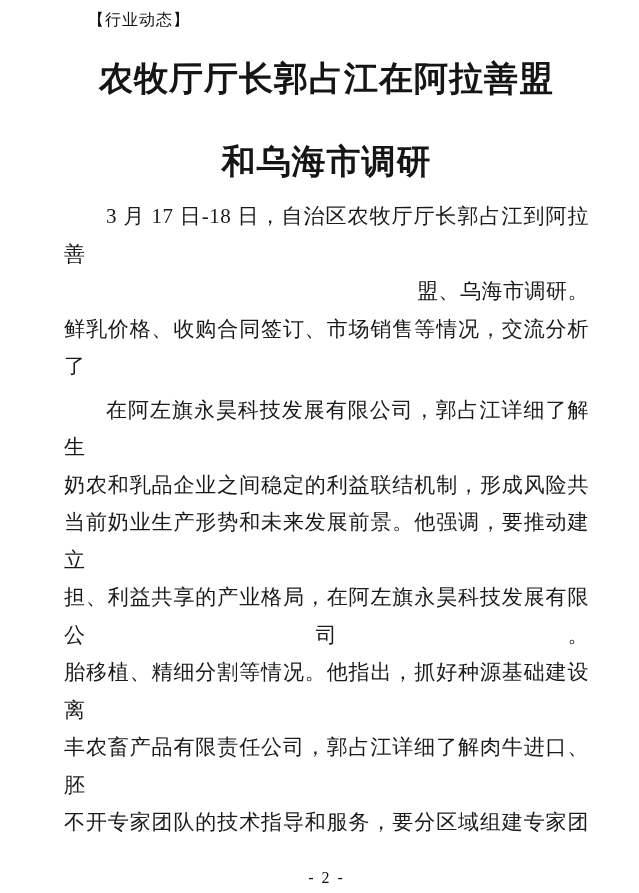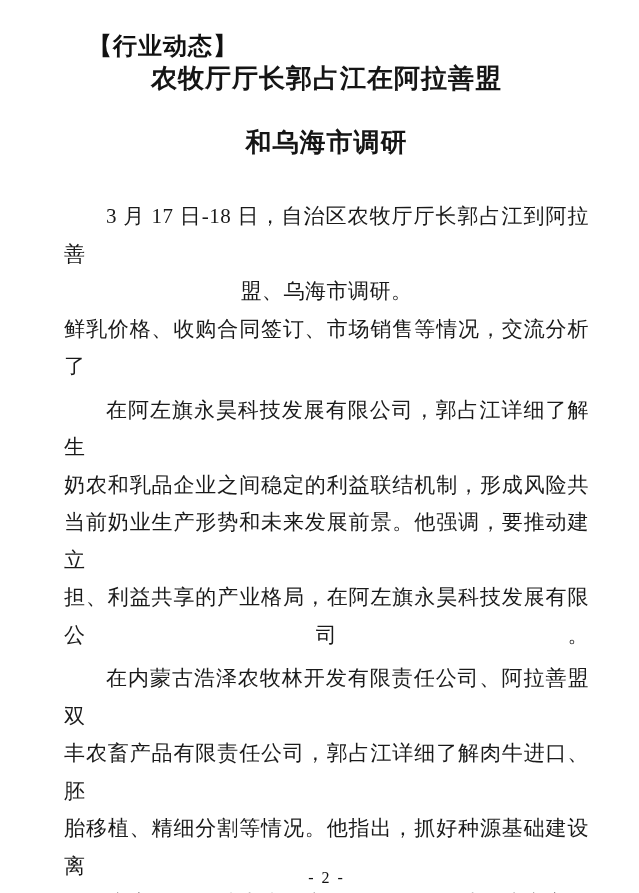--- a/index.html
+++ b/index.html
@@ -12,64 +12,64 @@
     width: 639px;
     height: 893px;
     background: #ffffff;
     color: #1a1a1a;
     font-family: "Liberation Serif", "DejaVu Serif", serif;
     overflow: hidden;
   }
   .section-header {
     position: absolute;
     left: 88px;
-    top: 33px;
+    top: 7px;
     font-family: "Liberation Sans", "DejaVu Sans", sans-serif;
-    font-weight: bold;
-    font-size: 24px;
+    font-weight: normal;
+    font-size: 16px;
     line-height: 26px;
     color: #111111;
     letter-spacing: 1px;
   }
   .title-block {
     position: absolute;
     left: 64px;
     top: 62px;
     width: 525px;
     text-align: center;
     font-weight: bold;
     color: #151515;
   }
   .title-line {
-    font-size: 26px;
+    font-size: 34px;
     line-height: 34px;
     letter-spacing: 1px;
   }
   .title-line.line2 {
-    margin-top: 30px;
+    margin-top: 49px;
   }
   .body-text {
     position: absolute;
     left: 64px;
     top: 192px;
     width: 525px;
     font-size: 21px;
     line-height: 37.5px;
     letter-spacing: 0.5px;
   }
   .body-text p {
     margin: 0;
     padding: 0;
   }
   .line {
     text-align: justify;
     text-align-last: justify;
   }
   .line.short {
-    text-align: center;
+    text-align: right;
     text-align-last: auto;
   }
   .line.first {
     text-indent: 2em;
     margin-top: 6px;
   }
   .footer {
     position: absolute;
     left: 64px;
     top: 868px;
@@ -105,23 +105,22 @@
       </p>
       <div class="line">鲜乳价格、收购合同签订、市场销售等情况，交流分析了</div>
       <div class="line first">在阿左旗永昊科技发展有限公司，郭占江详细了解生</div>
       <div class="line">奶农和乳品企业之间稳定的利益联结机制，形成风险共</div>
       <div class="line">当前奶业生产形势和未来发展前景。他强调，要推动建立</div>
       <div class="line">担、利益共享的产业格局，在阿左旗永昊科技发展有限公司。</div>
     <p></p>
 
     <p>
       </p>
-      <div class="line first">在内蒙古浩泽农牧林开发有限责任公司、阿拉善盟双</div>
+      <div class="line">胎移植、精细分割等情况。他指出，抓好种源基础建设离</div>
       <div class="line">丰农畜产品有限责任公司，郭占江详细了解肉牛进口、胚</div>
-      <div class="line">胎移植、精细分割等情况。他指出，抓好种源基础建设离</div>
       <div class="line">不开专家团队的技术指导和服务，要分区域组建专家团</div>
 
     <p></p>
 
     <p>
       </p>
 
     <p></p>
 
   </div>

